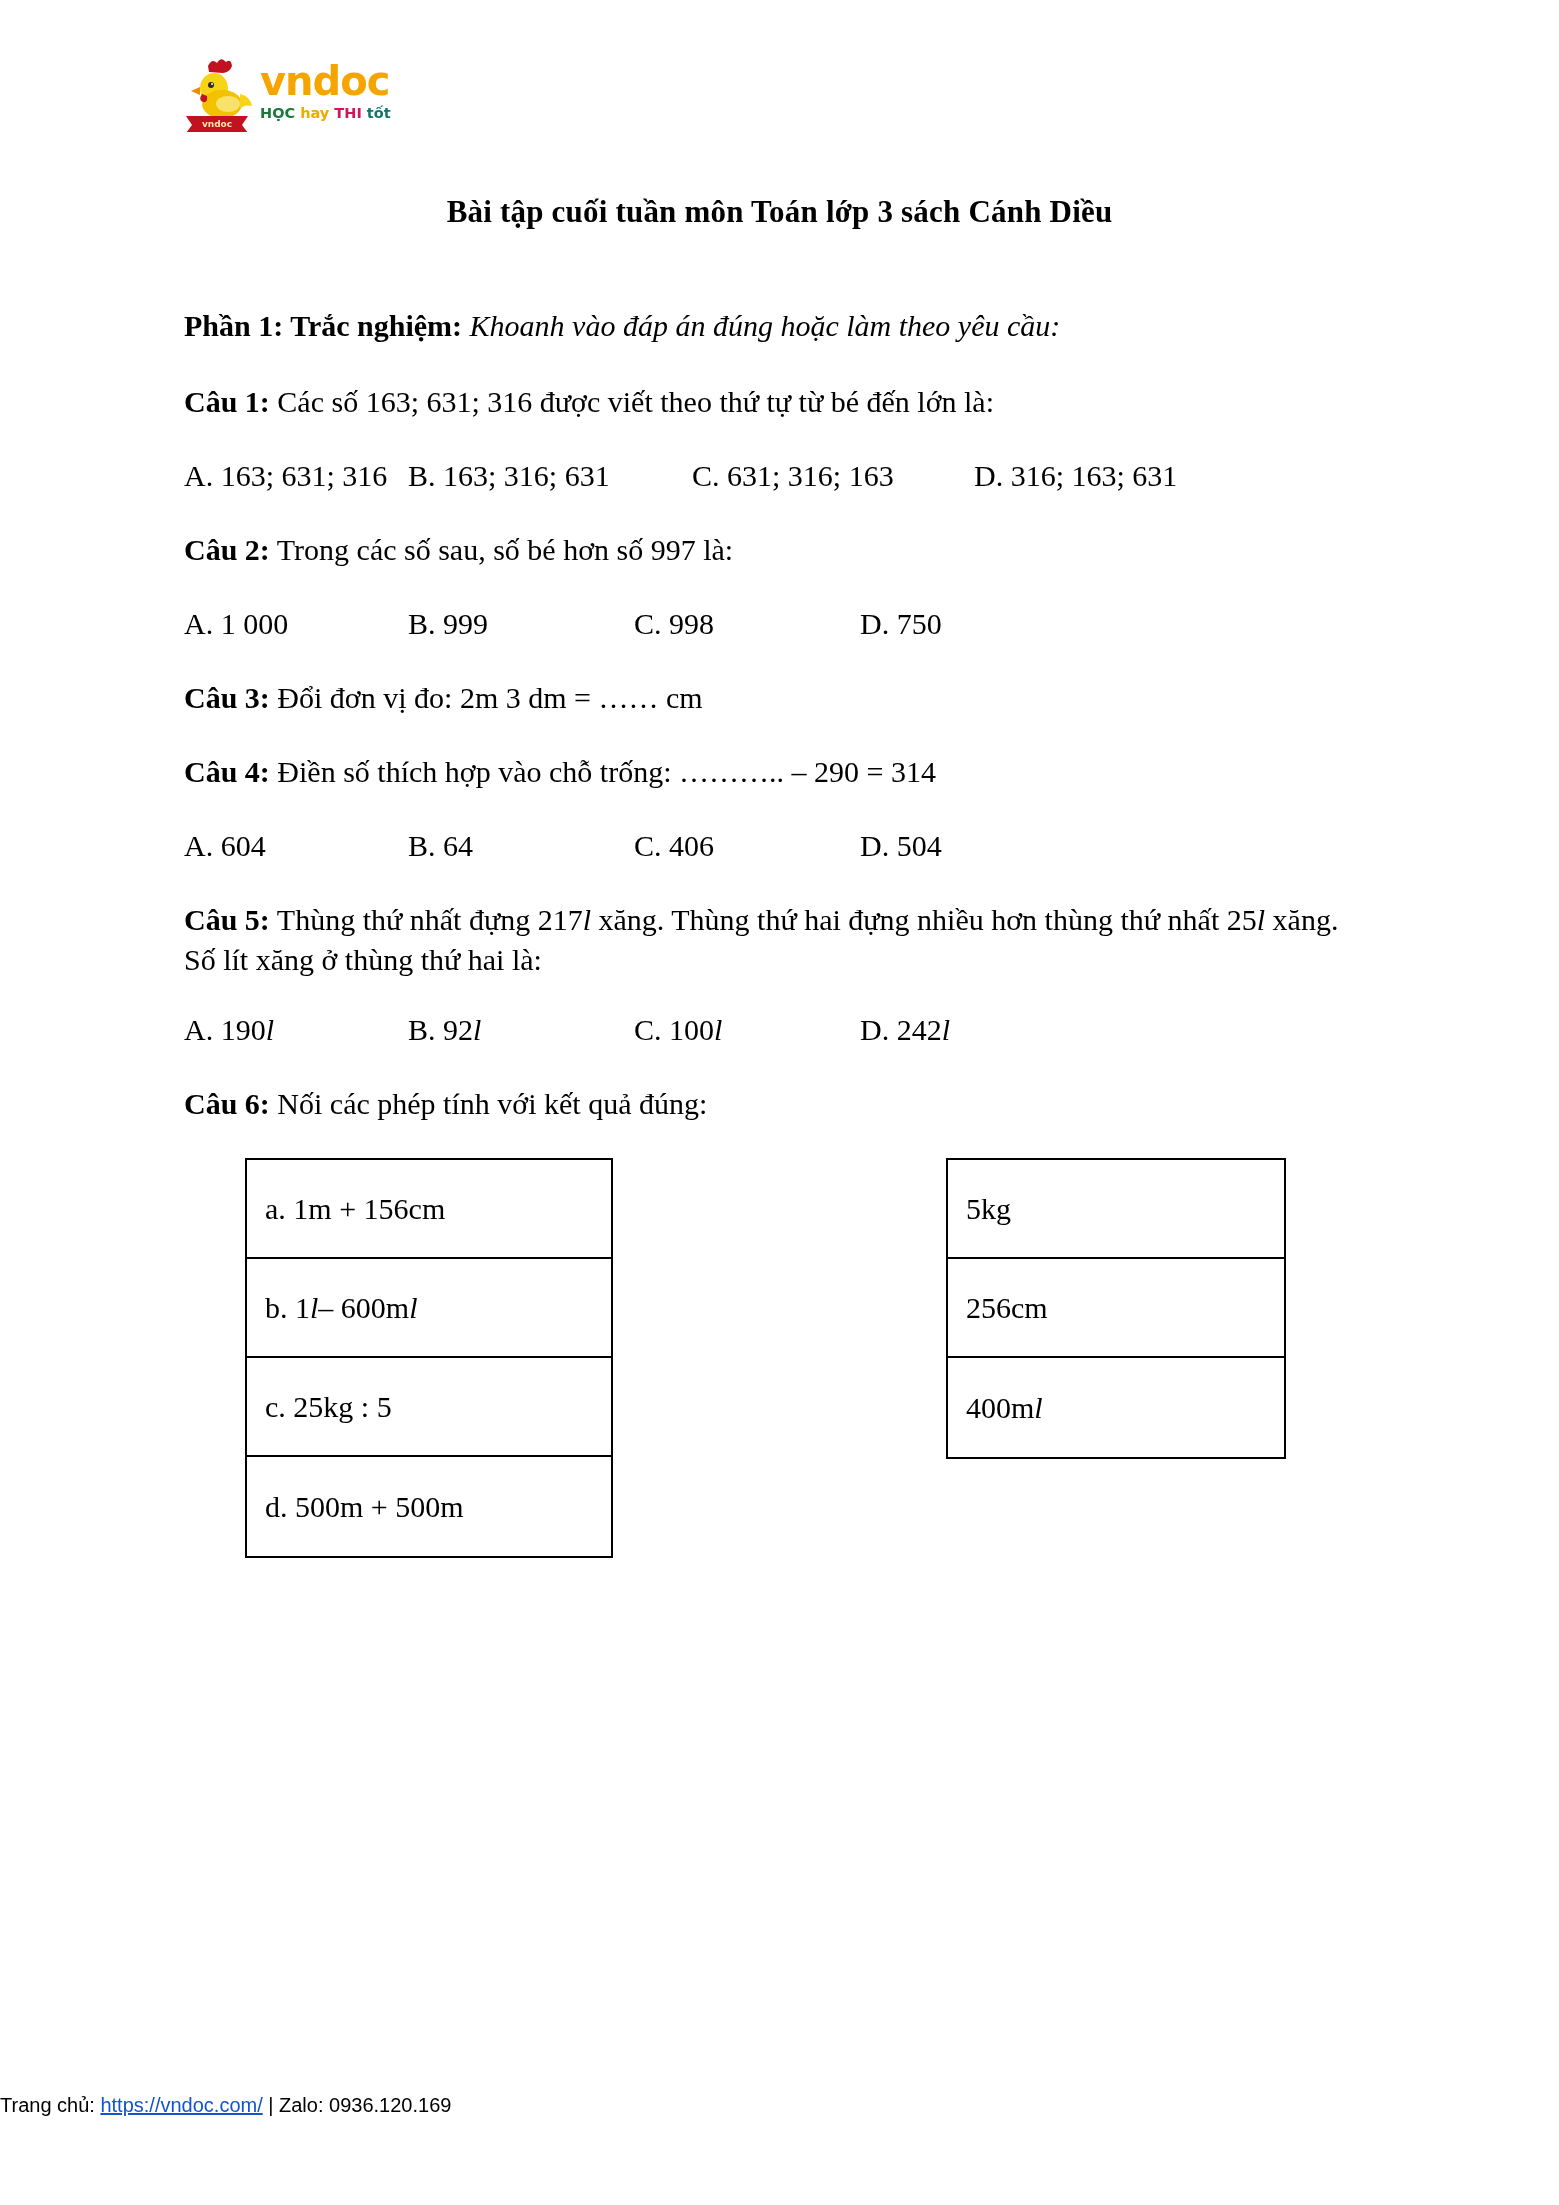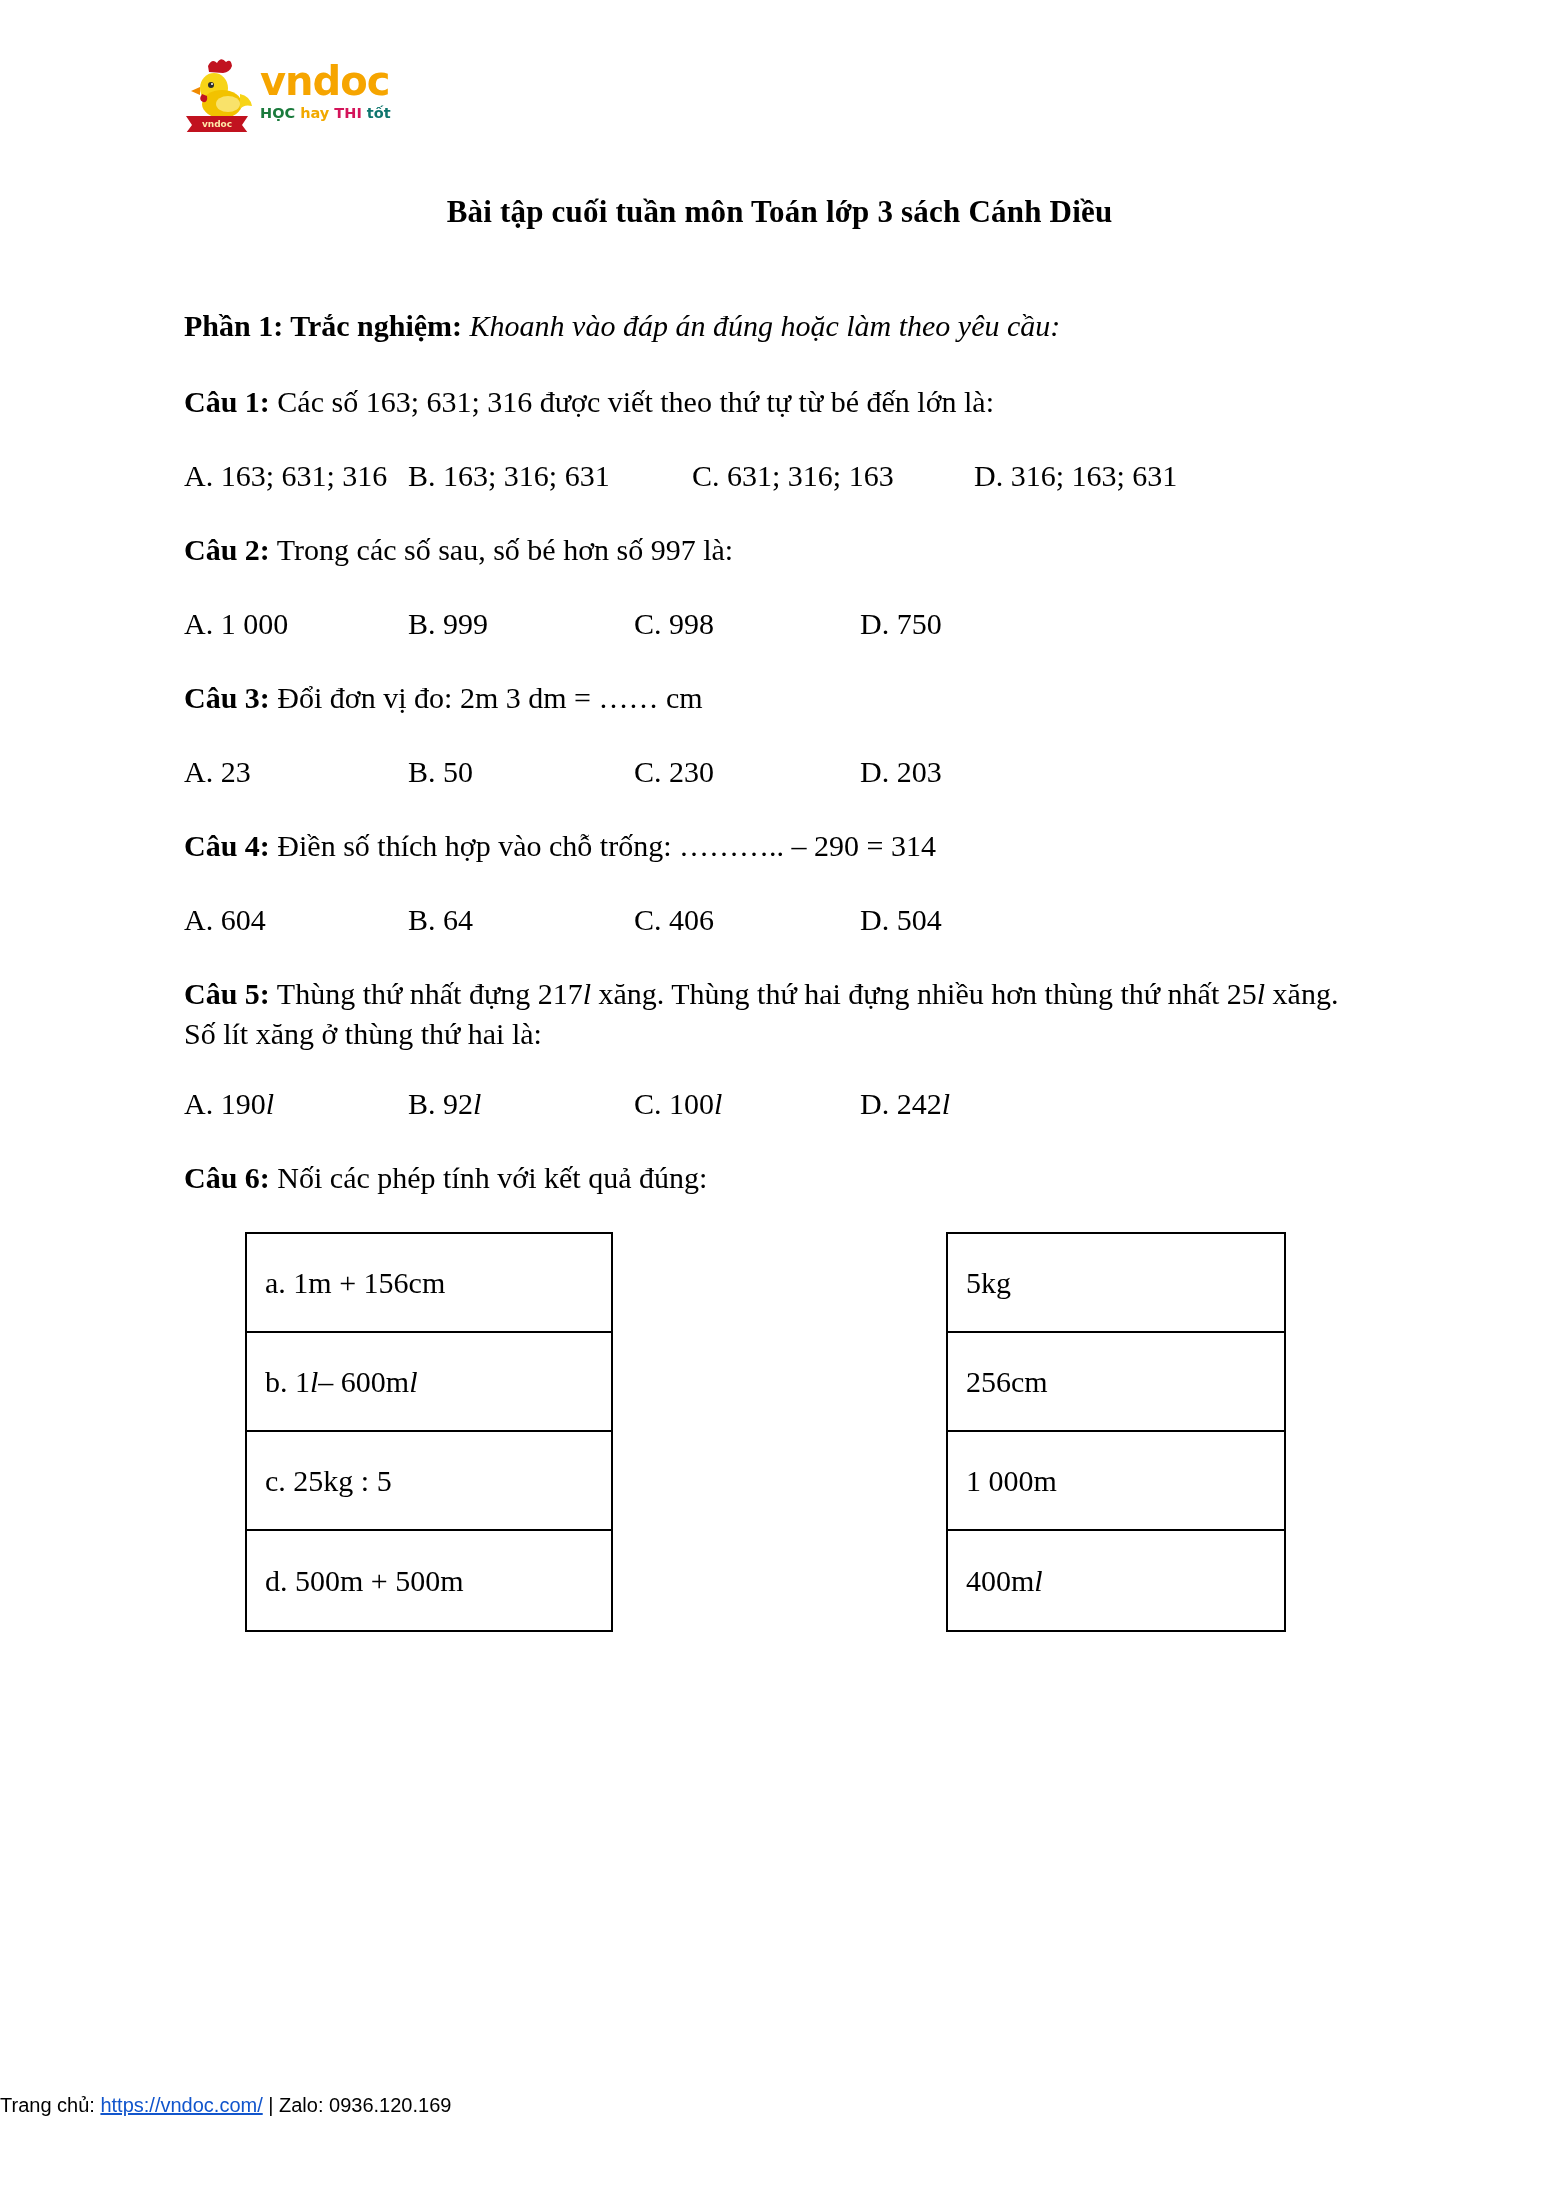--- a/index.html
+++ b/index.html
@@ -255,26 +255,20 @@
       <span class="opt opt-a">A. 1 000</span>
       <span class="opt opt-b">B. 999</span>
       <span class="opt opt-c">C. 998</span>
       <span class="opt opt-d">D. 750</span>
     </div>
 
     <p class="para q">
       <span class="lbl">Câu 3:</span>
       <span>Đổi đơn vị đo: 2m 3 dm = …… cm</span>
     </p>
-    <div class="answers wide">
-      <span class="opt opt-a">A. 23</span>
-      <span class="opt opt-b">B. 50</span>
-      <span class="opt opt-c">C. 230</span>
-      <span class="opt opt-d">D. 203</span>
-    </div>
 
     <p class="para q">
       <span class="lbl">Câu 4:</span>
       <span>Điền số thích hợp vào chỗ trống: ……….. – 290 = 314</span>
     </p>
     <div class="answers wide">
       <span class="opt opt-a">A. 604</span>
       <span class="opt opt-b">B. 64</span>
       <span class="opt opt-c">C. 406</span>
       <span class="opt opt-d">D. 504</span>
@@ -317,23 +311,20 @@
       </div>
 
       <div class="match-col right">
         <div class="match-cell">
           <span>5kg</span>
         </div>
         <div class="match-cell">
           <span>256cm</span>
         </div>
         <div class="match-cell">
-          <span>1 000m</span>
-        </div>
-        <div class="match-cell">
           <span>400m</span>
             <span class="lit">l</span>
         </div>
       </div>
     </div>
 
   </div>
 
   <div class="footer">
     <span>Trang chủ: </span><a href="#">https://vndoc.com/</a><span class="sep"> | Zalo: 0936.120.169</span>

